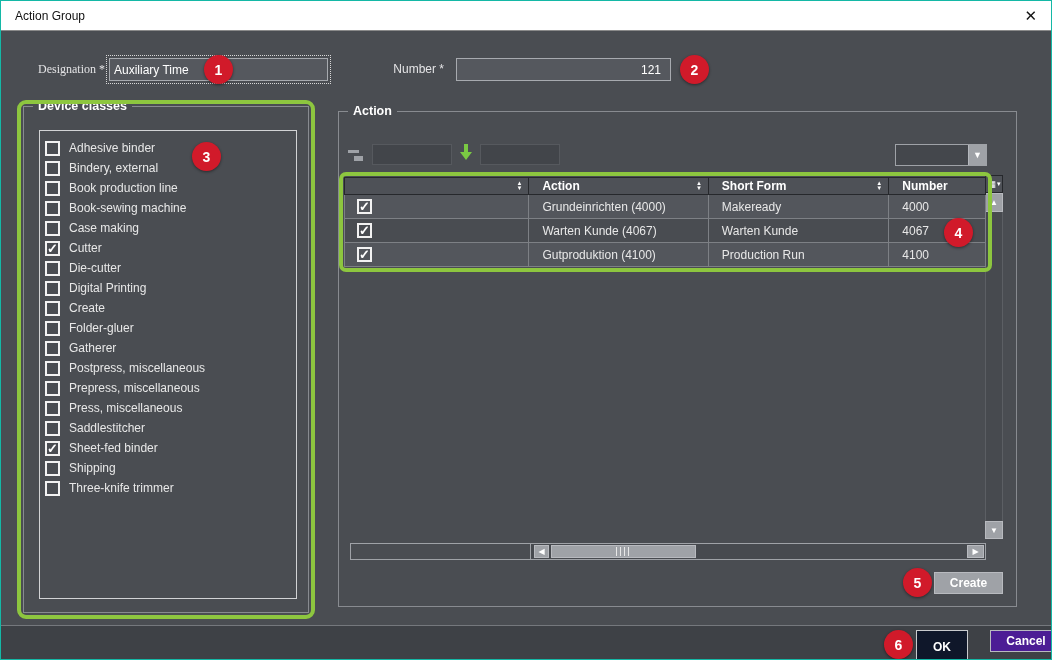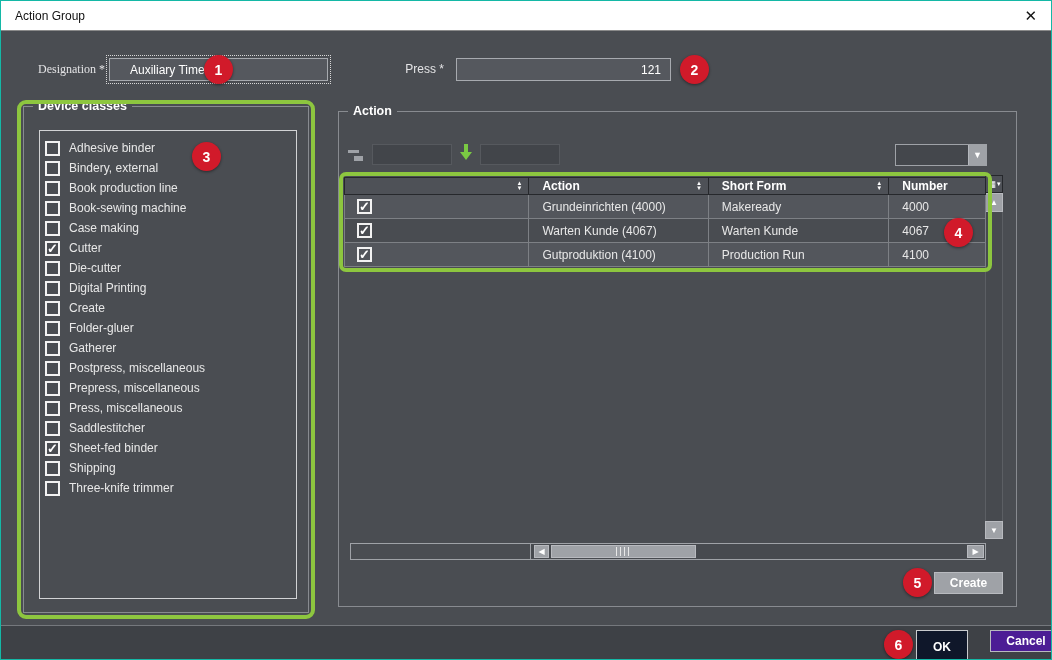--- a/index.html
+++ b/index.html
@@ -12,21 +12,21 @@
   
   .titlebar { position:absolute; left:0; top:0; width:100%; height:30px;
     background:#ffffff; color:#000; border-bottom:1px solid #8a8a8a; }
   .title-text { position:absolute; left:14px; top:0; line-height:30px; font-size:12px; color:#111; }
   .close-x { position:absolute; right:14px; top:0; line-height:30px; font-size:15px; color:#111; cursor:default; }
   
   .f-label { position:absolute; height:23px; line-height:23px; color:#e4e4e6; text-align:right; }
   .lbl-designation { left:10px; top:57px; width:94px;font-family:Liberation Serif, serif; }
   .lbl-number { left:370px; top:57px; width:73px; }
   .inp { position:absolute; height:23px; background:#55585e; border:1px solid #a7aaaf;
-    color:#fff; padding:0 20px; font-family:"Liberation Sans",sans-serif; font-size:12px; }
+    color:#fff; padding:0 4px; font-family:"Liberation Sans",sans-serif; font-size:12px; }
   .inp-designation { left:108px; top:57px; width:219px; outline:1px dotted #d8d8d8; outline-offset:2px; }
   .inp-number { left:455px; top:57px; width:215px; text-align:right; padding-right:9px; }
   
   .green-box { position:absolute; border:4px solid #8dc63f; border-radius:9px; pointer-events:none; z-index:5; }
   .green-device { left:16px; top:99px; width:298px; height:519px; }
   .green-table  { left:338px; top:171px; width:653px; height:100px; border-radius:7px; }
   
   .groupbox { position:absolute; border:1px solid #888b90; }
   .gb-device { left:22px; top:105px; width:286px; height:507px; }
   .gb-action { left:337px; top:110px; width:679px; height:496px; }
@@ -110,21 +110,21 @@
 
 <div class="window">
 
   <div class="titlebar">
     <span class="title-text">Action Group</span>
     <span class="close-x">✕</span>
   </div>
 
   <span class="f-label lbl-designation">Designation *</span>
   <input class="inp inp-designation" value="Auxiliary Time" style="">
-  <span class="f-label lbl-number">Press *</span>
+  <span class="f-label lbl-number">Number *</span>
   <input class="inp inp-number" value="121" style="">
 
   <div class="groupbox gb-device">
     <span class="gb-legend">Device classes</span>
     <div class="listbox">
         <div class="dc-item">
           <span class="cb"></span>
           <span class="dc-label">Adhesive binder</span>
         </div>
         <div class="dc-item">

